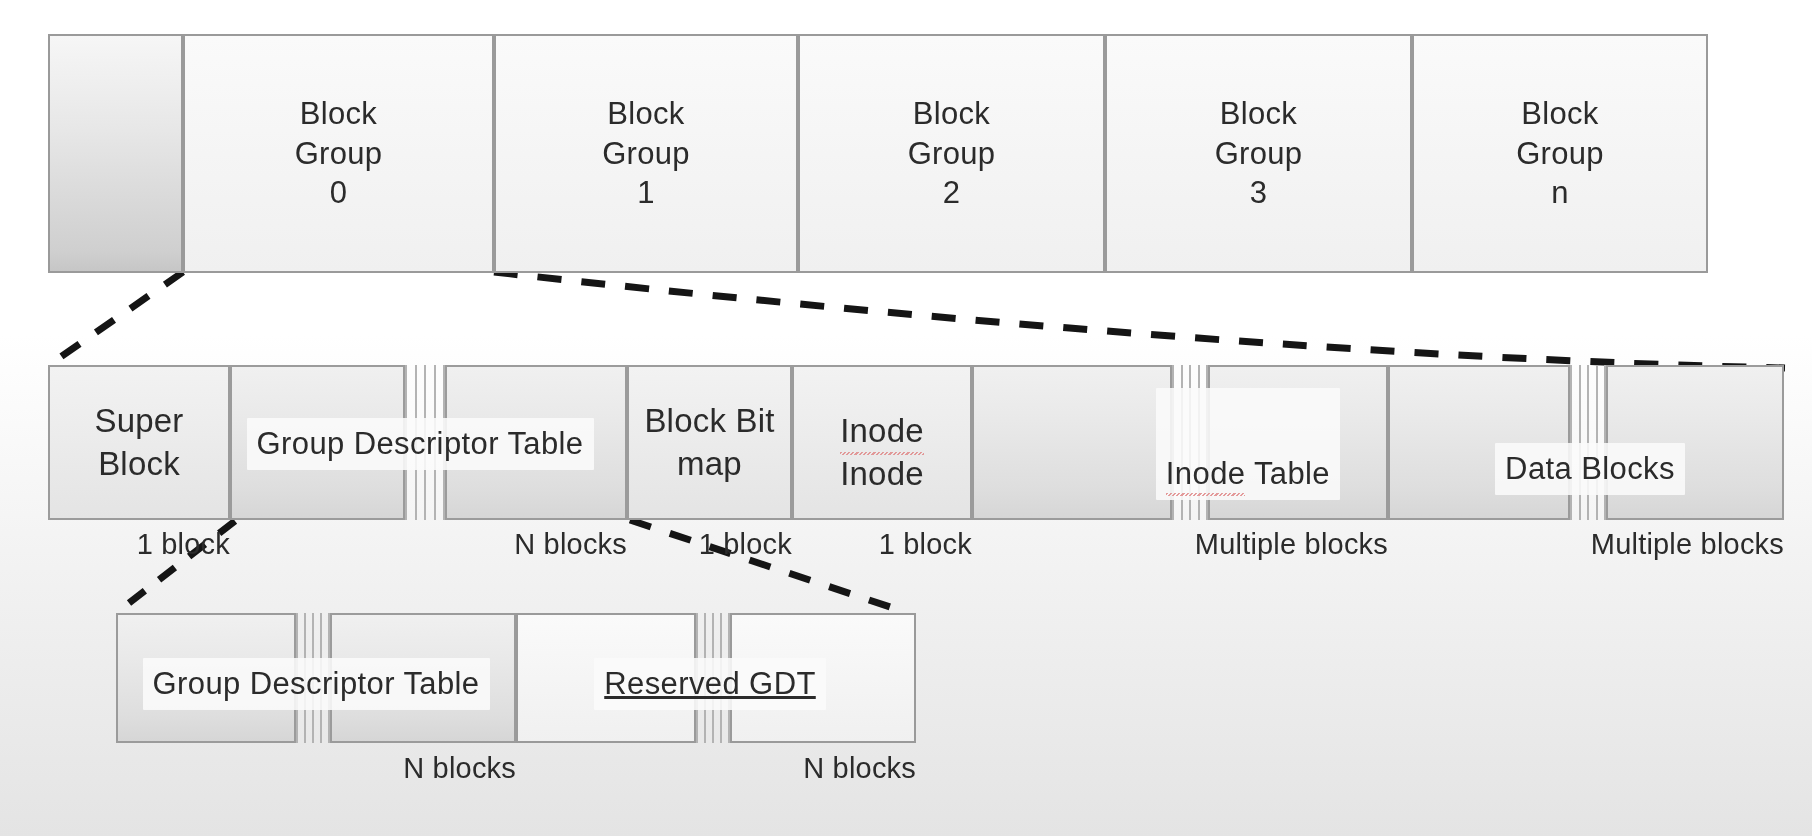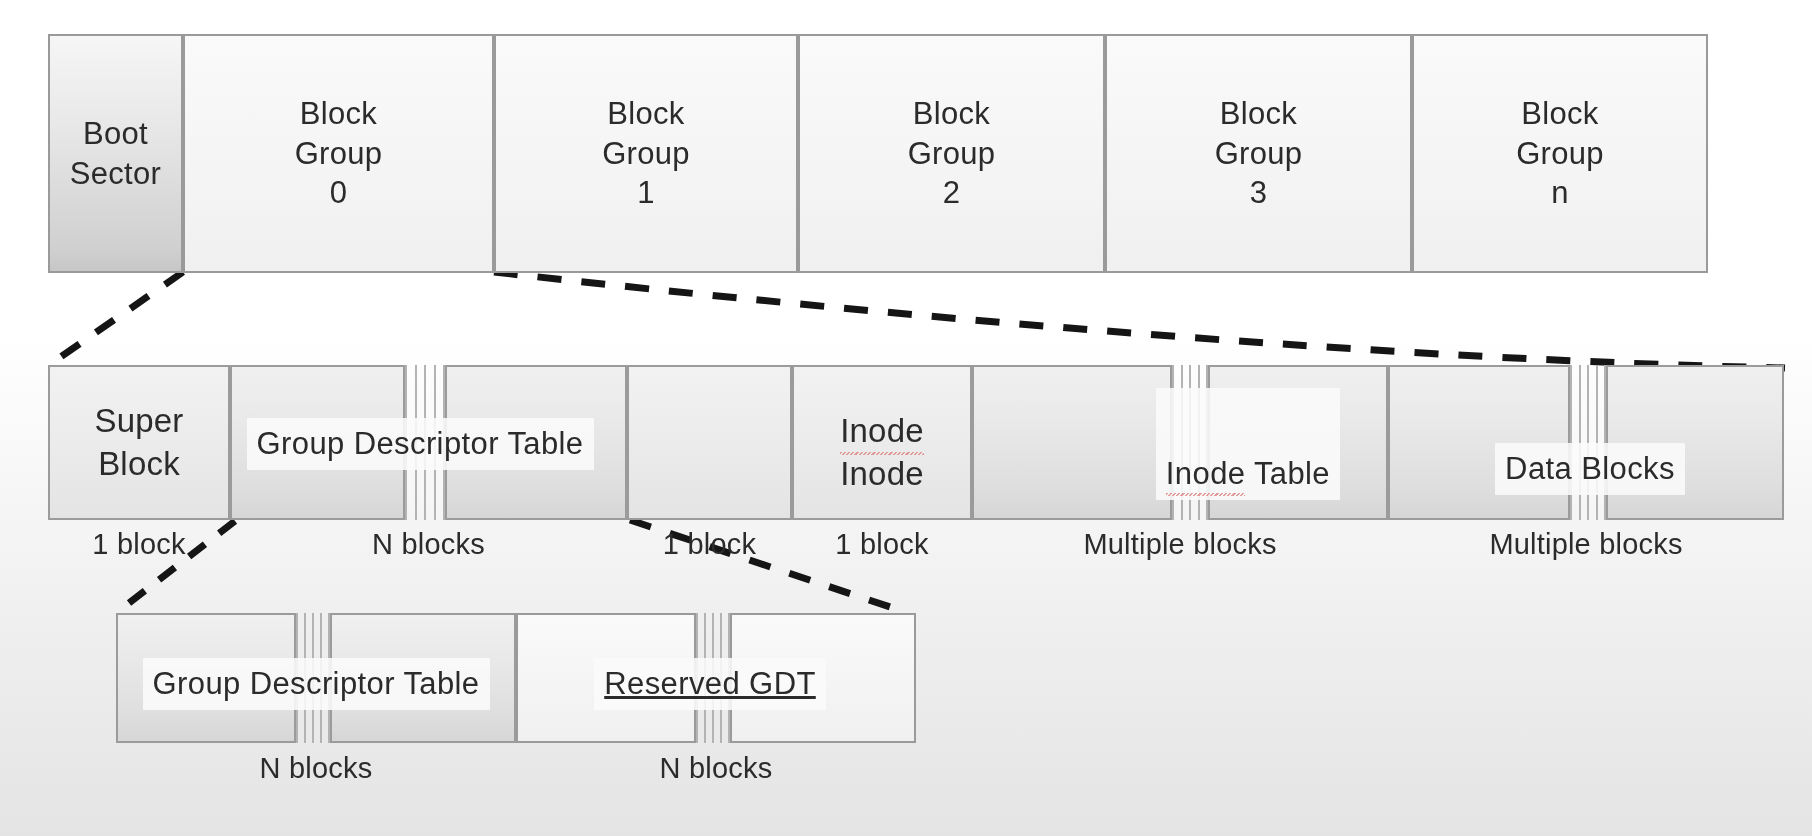--- a/index.html
+++ b/index.html
@@ -91,21 +91,21 @@
       135deg,
       #e08a8a 0px, #e08a8a 1.5px,
       rgba(224,138,138,0) 1.5px, rgba(224,138,138,0) 3px
     );
     opacity: 0.85;
   }
 
   
   .caption {
     position: absolute;
-    text-align: center;
+    text-align: right;
     font-size: 29px;
     color: #2b2b2b;
     letter-spacing: 0.2px;
     white-space: nowrap;
   }
 
   
   .breakmark {
     position: absolute;
     display: flex;
@@ -138,22 +138,20 @@
     <path d="M 183 272 L 52 363" stroke="#151515" stroke-width="7" stroke-dasharray="22 20" fill="none" stroke-linecap="butt"></path>
 
     <path d="M 494 272 C 900 318, 1400 360, 1785 368" stroke="#151515" stroke-width="7" stroke-dasharray="24 20" fill="none" stroke-linecap="butt"></path>
 
     <path d="M 235 521 L 120 610" stroke="#151515" stroke-width="7" stroke-dasharray="20 18" fill="none" stroke-linecap="butt"></path>
 
     <path d="M 630 520 L 905 612" stroke="#151515" stroke-width="7" stroke-dasharray="22 20" fill="none" stroke-linecap="butt"></path>
   </svg>
 
   <div class="box shaded" style="left:48px; top:34px; width:135px; height:239px;"></div>
-  <div class="boxlabel top-label" style="left:48px; top:34px; width:135px; height:239px;">Boot
-Sector</div>
 
   <div class="box plain" style="left:183px; top:34px; width:311px; height:239px;"></div>
   <div class="boxlabel top-label" style="left:183px; top:34px; width:311px; height:239px;">Block
 Group
 0</div>
 
   <div class="box plain" style="left:494px; top:34px; width:304px; height:239px;"></div>
   <div class="boxlabel top-label" style="left:494px; top:34px; width:304px; height:239px;">Block
 Group
 1</div>
@@ -184,20 +182,22 @@
       <i></i>
       <i></i>
       <i></i>
   </div>
   <div class="box mid grad" style="left:445px; top:365px; width:182px; height:155px;"></div>
   <div class="boxlabel span-label" style="left:210px; top:420px; width:420px; height:48px;">
     <span class="plate">Group Descriptor Table</span>
   </div>
 
   <div class="box mid" style="left:627px; top:365px; width:165px; height:155px;"></div>
+  <div class="boxlabel mid-label" style="left:627px; top:365px; width:165px; height:155px;">Block Bit
+map</div>
 
   <div class="box mid" style="left:792px; top:365px; width:180px; height:155px;"></div>
   <div class="boxlabel mid-label" style="left:792px; top:365px; width:180px; height:155px; flex-direction:column;">
     <span class="squiggle">Inode</span>
     <span>Inode</span>
   </div>
 
   <div class="box mid grad" style="left:972px; top:365px; width:200px; height:155px;"></div>
   <div class="breakmark" style="left:1172px; top:365px; width:36px; height:155px;">
     <i></i>

